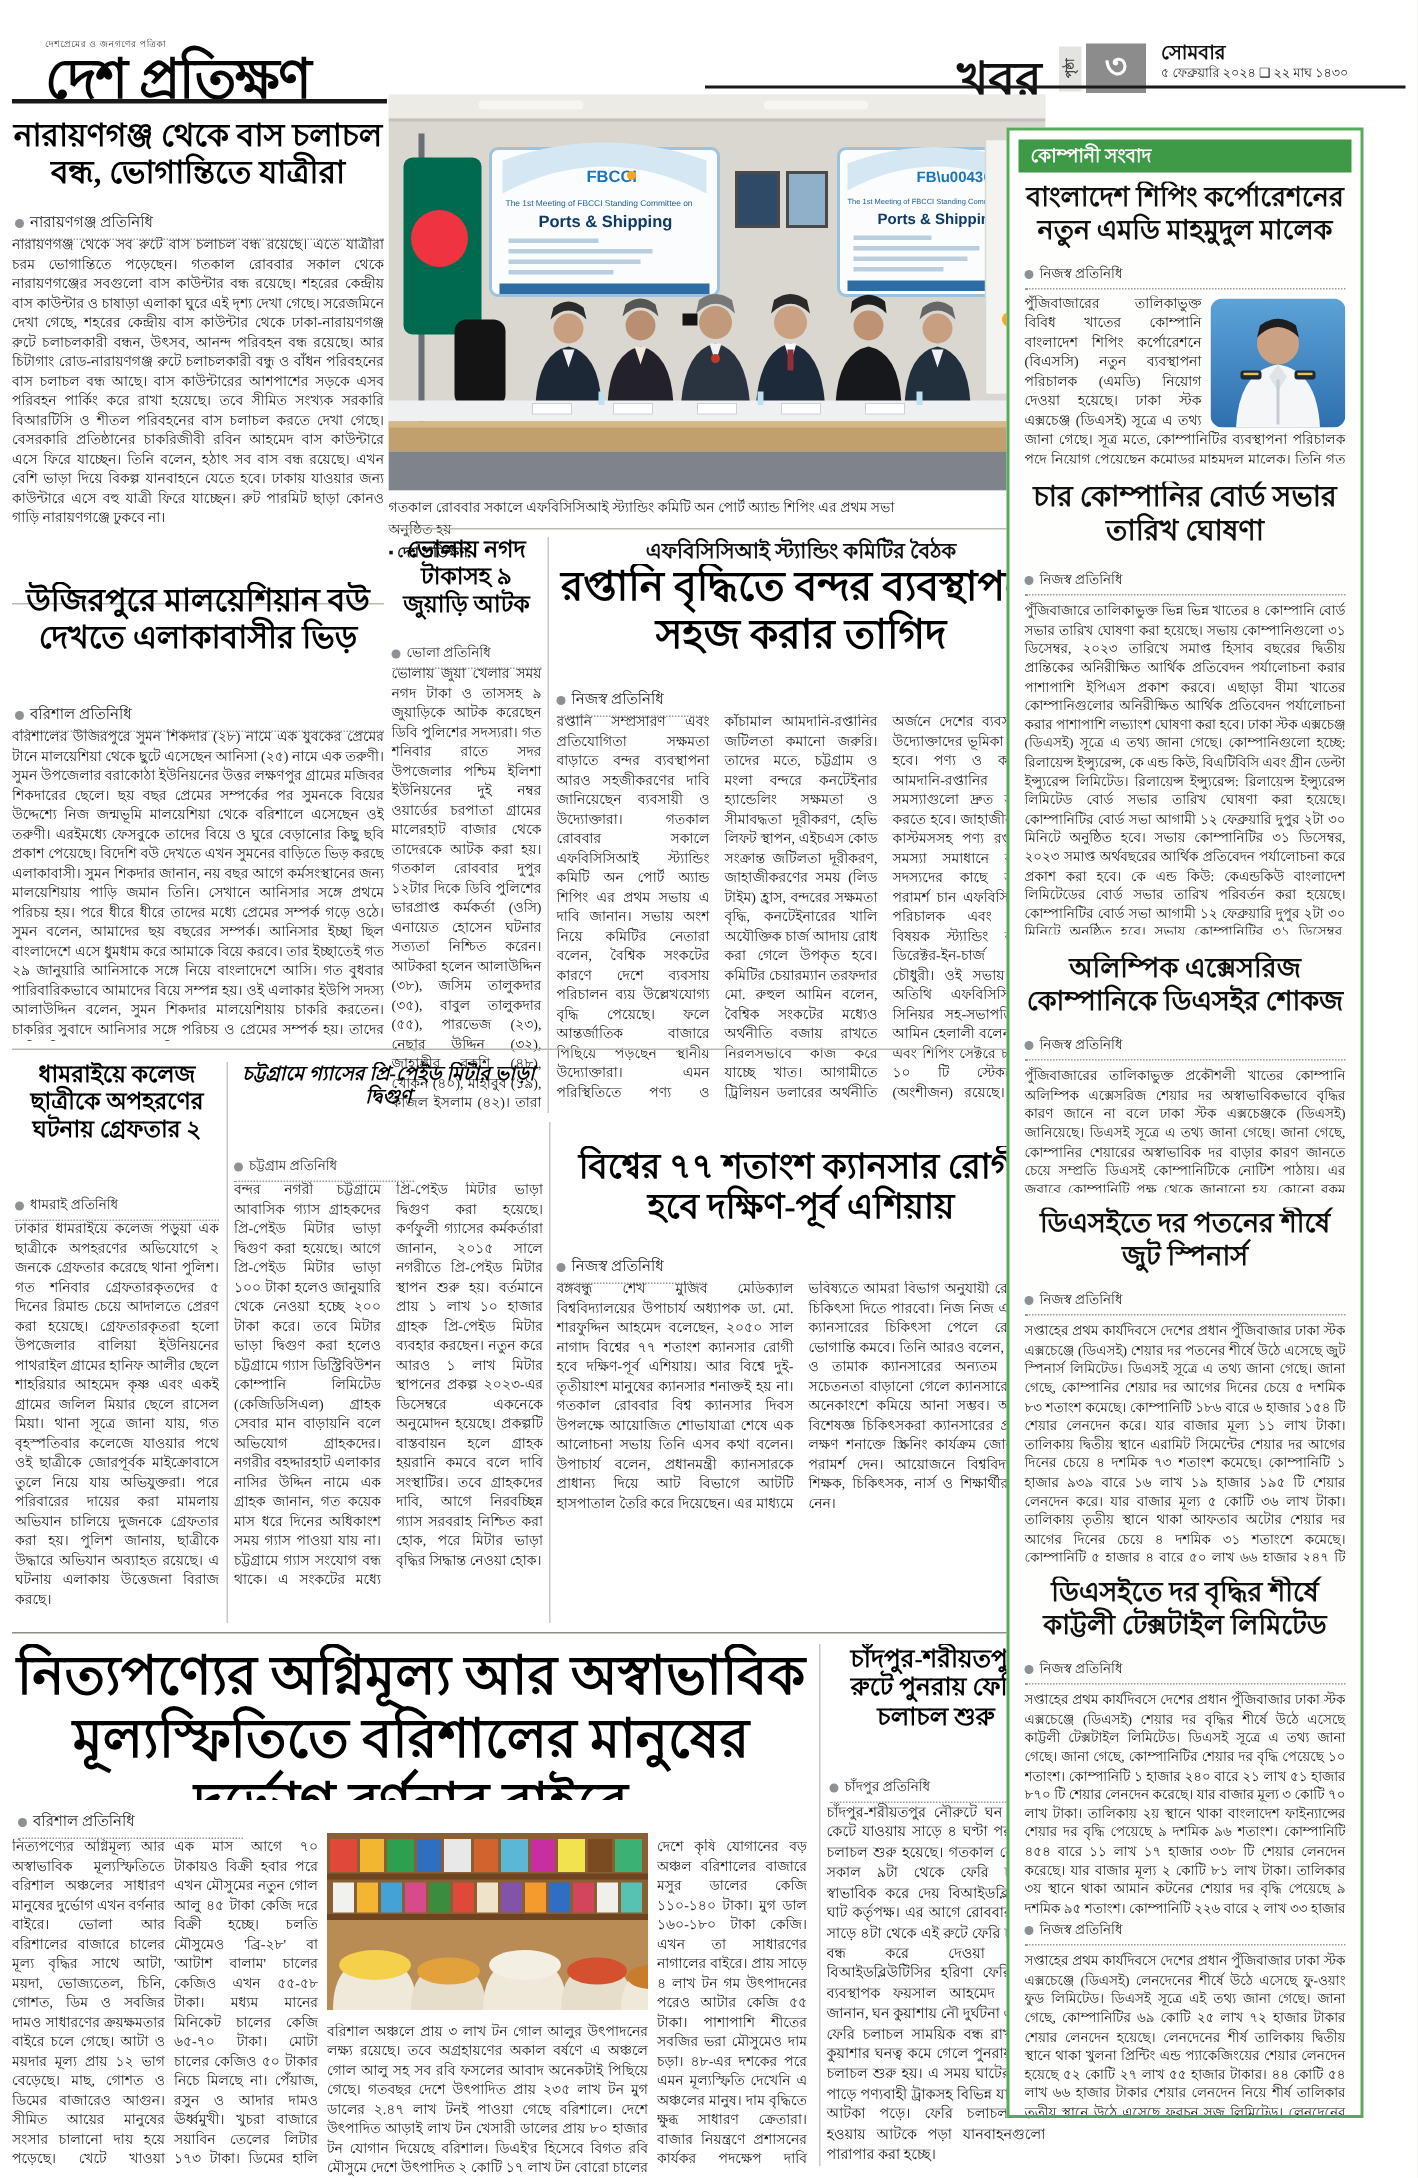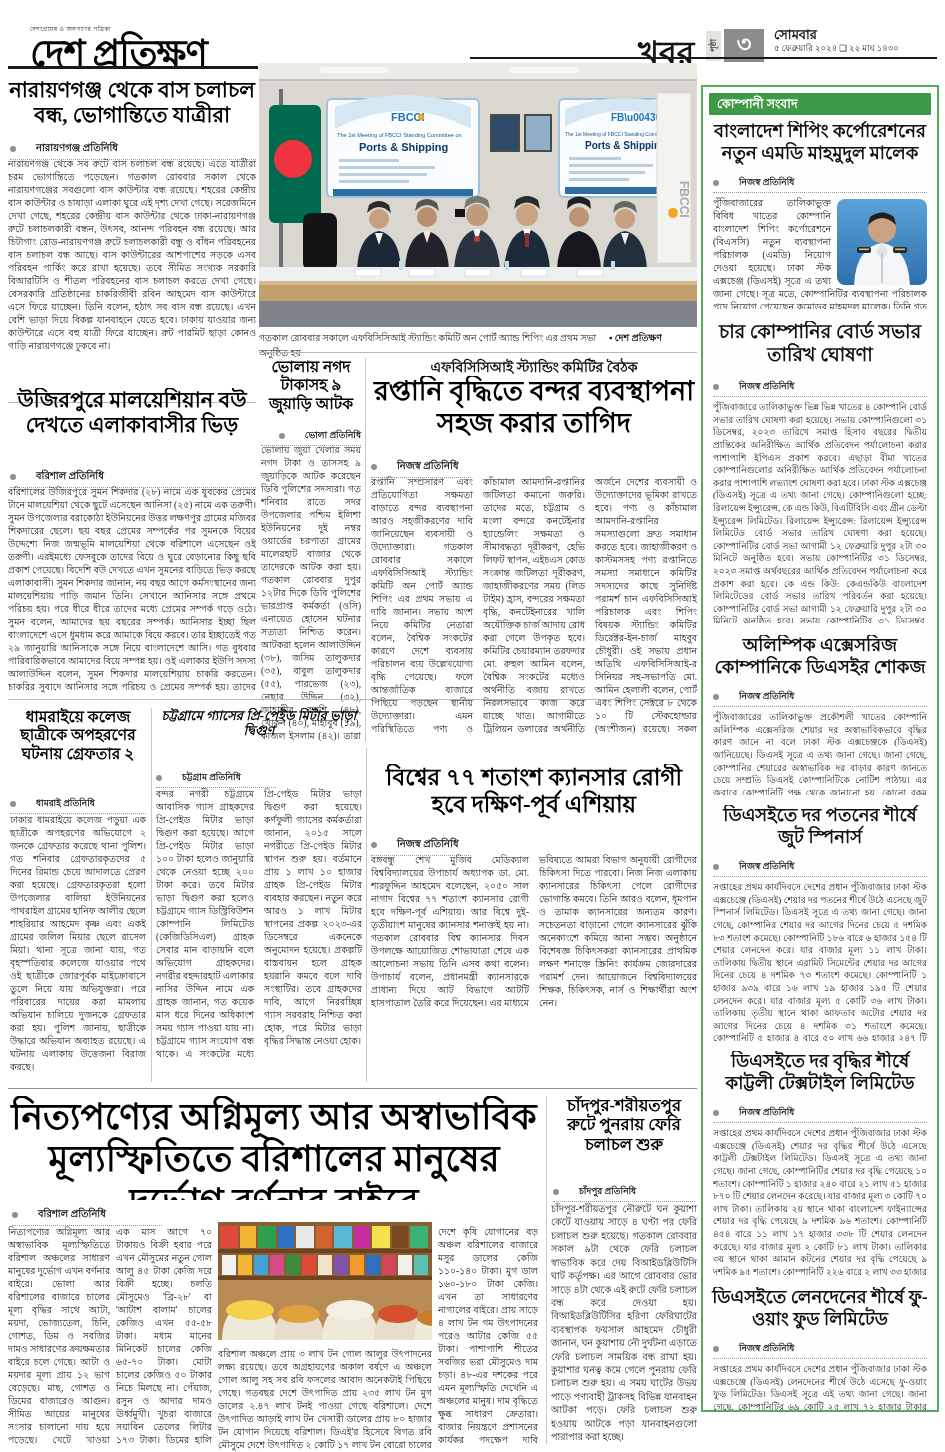--- a/index.html
+++ b/index.html
@@ -1,48 +1,48 @@
 <!DOCTYPE html>
 <html><head>
 <meta charset="utf-8">
 <style>
   html,body{margin:0;padding:0;background:#e9e9e6;}
   .page{position:relative;width:945px;height:1452px;background:#ffffff;margin:0 auto;
         font-family:"Liberation Serif",serif;color:#111;overflow:hidden;}
   .abs{position:absolute;}
   .hd{font-weight:bold;color:#000;text-align:center;line-height:1.18;overflow:hidden;}
-  .by{font-size:10px;font-weight:bold;color:#222;display:flex;align-items:center;gap:20px;}
+  .by{font-size:10px;font-weight:normal;color:#222;display:flex;align-items:center;gap:4px;}
   .dot{display:inline-block;width:6px;height:6px;border-radius:50%;background:#8d9094;flex:0 0 auto;}
   .byrule{border-bottom:1px dotted #9a9a9a;margin-top:2px;}
   .bd{font-size:9.3px;line-height:1.4;text-align:justify;color:#191919;overflow:hidden;}
   .cols2{column-count:2;column-gap:10px;}
   .cols3{column-count:3;column-gap:10px;}
   .vr{position:absolute;width:1px;background:#c9c9c4;}
   .hr{position:absolute;height:1px;background:#b9b9b4;}
   .kicker{font-weight:bold;text-align:center;font-size:14px;}
   
   .masthead-title{font-size:37px;font-weight:bold;letter-spacing:-1px;color:#050505;line-height:1;}
   .tagline{font-size:6px;color:#333;letter-spacing:0.5px;}
   .sect{font-size:32px;font-weight:bold;}
   .pgword{writing-mode:vertical-rl;transform:rotate(180deg);font-size:8px;font-weight:bold;
           color:#444;background:#e3e3e0;display:flex;align-items:center;justify-content:center;}
   .pgnum{background:#8c8c8c;color:#fff;font-size:23px;font-weight:bold;
          display:flex;align-items:center;justify-content:center;}
   .day{font-size:13px;font-weight:bold;line-height:1.1;}
   .date{font-size:8.5px;color:#222;}
   
-  .cbox{position:absolute;left:701px;top:85px;width:238px;height:1327px;
+  .cbox{position:absolute;left:671px;top:85px;width:238px;height:1327px;
         border:2px solid #58ab5c;background:#fefefc;overflow:hidden;box-sizing:border-box;}
   .cbar{margin:6px;background:#3f9a47;color:#fff;font-weight:bold;font-size:12.5px;
         padding:3px 8px;line-height:1.3;}
   .chd{font-weight:bold;text-align:center;line-height:1.2;margin:6px 8px 2px;overflow:hidden;}
   .cby{margin:2px 10px 0;}
   .cbd{margin:4px 10px 0;overflow:hidden;}
   .officer{float:right;width:90px;height:86px;margin:2px 0 3px 6px;}
-  .caprow{display:flex;justify-content:flex-start;align-items:flex-start;}
+  .caprow{display:flex;justify-content:space-between;align-items:flex-start;flex-direction:column;}
   .cap{font-size:9.3px;color:#222;}
   .capcred{font-size:9.5px;font-weight:bold;color:#111;white-space:nowrap;}
 </style>
 </head>
 <body>
 
 <div class="page">
 
   <div class="abs" style="left:30px;top:24px;">
     <div class="tagline">দেশপ্রেমের ও জনগণের পত্রিকা</div>
@@ -184,21 +184,21 @@
         <span class="dot"></span>
         <span>বরিশাল প্রতিনিধি</span>
       </div>
     <div class="byrule"></div>
   </div>
   <div class="abs bd" style="left:8px;top:486px;width:248px;height:208px;">বরিশালের উজিরপুরে সুমন শিকদার (২৮) নামে এক যুবকের প্রেমের টানে মালয়েশিয়া থেকে ছুটে এসেছেন আনিসা (২৫) নামে এক তরুণী। সুমন উপজেলার বরাকোঠা ইউনিয়নের উত্তর লক্ষণপুর গ্রামের মজিবর শিকদারের ছেলে। ছয় বছর প্রেমের সম্পর্কের পর সুমনকে বিয়ের উদ্দেশ্যে নিজ জন্মভূমি মালয়েশিয়া থেকে বরিশালে এসেছেন ওই তরুণী। এরইমধ্যে ফেসবুকে তাদের বিয়ে ও ঘুরে বেড়ানোর কিছু ছবি প্রকাশ পেয়েছে। বিদেশি বউ দেখতে এখন সুমনের বাড়িতে ভিড় করছে এলাকাবাসী। সুমন শিকদার জানান, নয় বছর আগে কর্মসংস্থানের জন্য মালয়েশিয়ায় পাড়ি জমান তিনি। সেখানে আনিসার সঙ্গে প্রথমে পরিচয় হয়। পরে ধীরে ধীরে তাদের মধ্যে প্রেমের সম্পর্ক গড়ে ওঠে। সুমন বলেন, আমাদের ছয় বছরের সম্পর্ক। আনিসার ইচ্ছা ছিল বাংলাদেশে এসে ধুমধাম করে আমাকে বিয়ে করবে। তার ইচ্ছাতেই গত ২৯ জানুয়ারি আনিসাকে সঙ্গে নিয়ে বাংলাদেশে আসি। গত বুধবার পারিবারিকভাবে আমাদের বিয়ে সম্পন্ন হয়। ওই এলাকার ইউপি সদস্য আলাউদ্দিন বলেন, সুমন শিকদার মালয়েশিয়ায় চাকরি করতেন। চাকরির সুবাদে আনিসার সঙ্গে পরিচয় ও প্রেমের সম্পর্ক হয়। তাদের পারিবারিকভাবে গত বুধবার বিয়ে হয়েছে।</div>
 
   <div class="hr" style="left:259px;top:352px;width:438px;"></div>
   <div class="abs hd" style="left:261px;top:358px;width:100px;font-size:15.5px;height:66px;">ভোলায় নগদ টাকাসহ ৯ জুয়াড়ি আটক</div>
   <div class="abs" style="left:261px;top:428px;width:100px;">
-    <div class="by" style="font-size:9px;justify-content:flex-end;">
+    <div class="by" style="font-size:9px;">
         <span class="dot"></span>
         <span>ভোলা প্রতিনিধি</span>
       </div>
     <div class="byrule"></div>
   </div>
   <div class="abs bd" style="left:261px;top:444px;width:100px;height:298px;">ভোলায় জুয়া খেলার সময় নগদ টাকা ও তাসসহ ৯ জুয়াড়িকে আটক করেছেন ডিবি পুলিশের সদস্যরা। গত শনিবার রাতে সদর উপজেলার পশ্চিম ইলিশা ইউনিয়নের দুই নম্বর ওয়ার্ডের চরপাতা গ্রামের মালেরহাট বাজার থেকে তাদেরকে আটক করা হয়। গতকাল রোববার দুপুর ১২টার দিকে ডিবি পুলিশের ভারপ্রাপ্ত কর্মকর্তা (ওসি) এনায়েত হোসেন ঘটনার সত্যতা নিশ্চিত করেন। আটকরা হলেন আলাউদ্দিন (৩৮), জসিম তালুকদার (৩৫), বাবুল তালুকদার (৫৫), পারভেজ (২৩), নেছার উদ্দিন (৩২), জাহাঙ্গীর বকশি (৪৮), খোকন (৪০), মাহাবুব (১৯), কাজল ইসলাম (৪২)। তারা সবাই ভোলা সদর উপজেলার ওই গ্রামের বাসিন্দা। এনায়েত হোসেন জানান, গোপন সংবাদের ভিত্তিতে শনিবার রাতে চরপাতা গ্রামের মালেরহাট বাজারের আলাউদ্দিনের ডেকোরেটরের দোকান থেকে তাদেরকে জুয়া খেলার সময় আটক করা হয়। এসময় তাদের কাছ থেকে জুয়ার নগদ এক হাজার ৮৯০ টাকা ও তাস জব্দ করা হয়। এছাড়াও আটকদের বিরুদ্ধে আইনগত ব্যবস্থা নেওয়া হচ্ছে।</div>
   <div class="vr" style="left:365px;top:358px;height:384px;"></div>
 
   <div class="abs hd" style="left:371px;top:376px;width:326px;font-size:27px;height:78px;">রপ্তানি বৃদ্ধিতে বন্দর ব্যবস্থাপনা সহজ করার তাগিদ</div>
   <div class="abs kicker" style="left:371px;top:356px;width:326px;">এফবিসিসিআই স্ট্যান্ডিং কমিটির বৈঠক</div>
@@ -385,21 +385,20 @@
     <div class="chd" style="font-size:18px;height:52px;margin-top:10px;">ডিএসইতে দর বৃদ্ধির শীর্ষে কাট্টলী টেক্সটাইল লিমিটেড</div>
     <div class="cby">
       <div class="by" style="font-size:9px;">
           <span class="dot"></span>
           <span>নিজস্ব প্রতিনিধি</span>
         </div>
       <div class="byrule"></div>
     </div>
     <div class="cbd bd" style="height:150px;font-size:9px;">সপ্তাহের প্রথম কার্যদিবসে দেশের প্রধান পুঁজিবাজার ঢাকা স্টক এক্সচেঞ্জে (ডিএসই) শেয়ার দর বৃদ্ধির শীর্ষে উঠে এসেছে কাট্টলী টেক্সটাইল লিমিটেড। ডিএসই সূত্রে এ তথ্য জানা গেছে। জানা গেছে, কোম্পানিটির শেয়ার দর বৃদ্ধি পেয়েছে ১০ শতাংশ। কোম্পানিটি ১ হাজার ২৪০ বারে ২১ লাখ ৫১ হাজার ৮৭০ টি শেয়ার লেনদেন করেছে। যার বাজার মূল্য ৩ কোটি ৭০ লাখ টাকা। তালিকায় ২য় স্থানে থাকা বাংলাদেশ ফাইন্যান্সের শেয়ার দর বৃদ্ধি পেয়েছে ৯ দশমিক ৯৬ শতাংশ। কোম্পানিটি ৪৫৪ বারে ১১ লাখ ১৭ হাজার ৩৩৮ টি শেয়ার লেনদেন করেছে। যার বাজার মূল্য ২ কোটি ৮১ লাখ টাকা। তালিকার ৩য় স্থানে থাকা আমান কটনের শেয়ার দর বৃদ্ধি পেয়েছে ৯ দশমিক ৯৫ শতাংশ। কোম্পানিটি ২২৬ বারে ২ লাখ ৩৩ হাজার ৫০৭ টি শেয়ার লেনদেন করেছে। যার বাজার মূল্য ৫১ লাখ টাকা। তালিকায় থাকা অন্যান্য কোম্পানিগুলোর মধ্যে: পিপলস ইন্স্যুরেন্সের ৯.৯৫ শতাংশ, তিতাস গ্যাসের ৯.৮৯ শতাংশ, কর্ণফুলী ইন্স্যুরেন্সের ৯.৮৭ শতাংশ, সিকদার ইন্স্যুরেন্সের ৯.৮৫ শতাংশ, এক্সপ্রেস ইন্স্যুরেন্সের ৯.৮০ শতাংশ, সেন্ট্রাল ফার্মার ৯.৭৮ শতাংশ এবং ফারইস্ট ফাইন্যান্সের ৯.৭১ শতাংশ শেয়ার দর বেড়েছে।</div>
 
-    <div class="chd" style="font-size:18px;height:52px;margin-top:10px;">ডিএসইতে লেনদেনের শীর্ষে ফু-ওয়াং ফুড লিমিটেড</div>
     <div class="cby">
       <div class="by" style="font-size:9px;">
           <span class="dot"></span>
           <span>নিজস্ব প্রতিনিধি</span>
         </div>
       <div class="byrule"></div>
     </div>
     <div class="cbd bd" style="height:110px;font-size:9px;">সপ্তাহের প্রথম কার্যদিবসে দেশের প্রধান পুঁজিবাজার ঢাকা স্টক এক্সচেঞ্জে (ডিএসই) লেনদেনের শীর্ষে উঠে এসেছে ফু-ওয়াং ফুড লিমিটেড। ডিএসই সূত্রে এই তথ্য জানা গেছে। জানা গেছে, কোম্পানিটির ৬৯ কোটি ২৫ লাখ ৭২ হাজার টাকার শেয়ার লেনদেন হয়েছে। লেনদেনের শীর্ষ তালিকায় দ্বিতীয় স্থানে থাকা খুলনা প্রিন্টিং এন্ড প্যাকেজিংয়ের শেয়ার লেনদেন হয়েছে ৫২ কোটি ২৭ লাখ ৫৫ হাজার টাকার। ৪৪ কোটি ৫৪ লাখ ৬৬ হাজার টাকার শেয়ার লেনদেন নিয়ে শীর্ষ তালিকার তৃতীয় স্থানে উঠে এসেছে ফরচুন সুজ লিমিটেড। লেনদেনের শীর্ষ তালিকায় থাকা অন্যান্য কোম্পানিগুলোর মধ্যে রয়েছে: বিডি থাই এলুমিনিয়াম, অলিম্পিক এক্সেসরিজ, মালেক স্পিনিং, ইভেন্স টেক্সটাইল, আইএফআইসি ব্যাংক, একমি পেস্টিসাইডস এবং এক্সপ্রেস ইন্স্যুরেন্স লিমিটেড।</div>
   </div>
 

